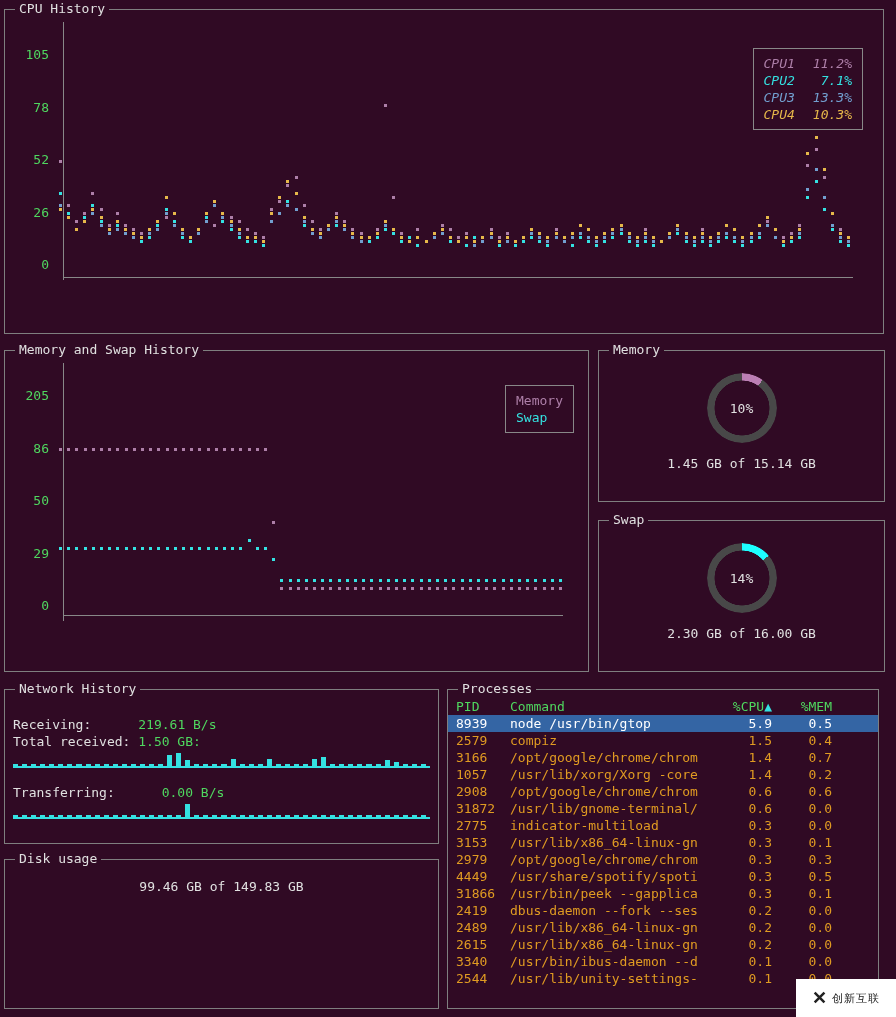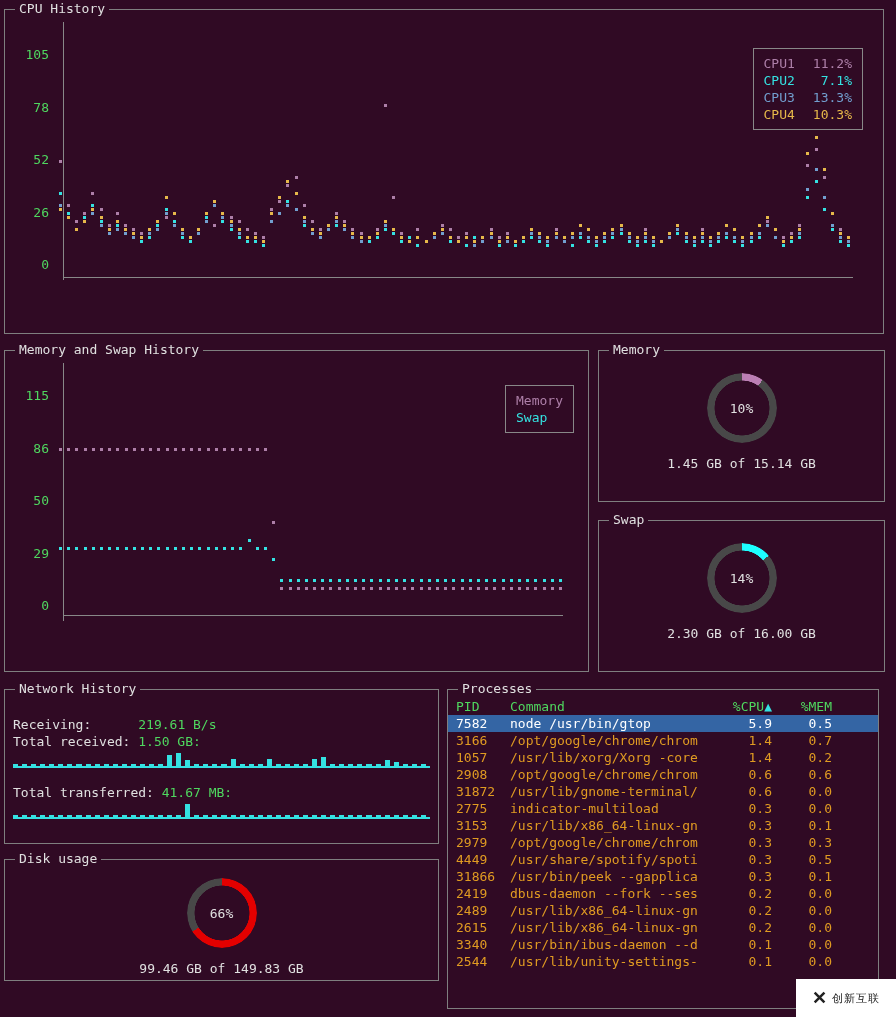--- a/index.html
+++ b/index.html
@@ -30,21 +30,21 @@
 
   
   #cpu-panel { left: 4px; top: 9px; width: 880px; height: 325px; }
   #cpu-chart { position: absolute; left: 54px; top: 44px; width: 788px; height: 228px; }
   .y-axis { position: absolute; left: 0; width: 50px; text-align: right; color: #4fd75f; }
   .y-axis div { position: absolute; right: 6px; }
   .axis-line-v { position: absolute; border-left: 1px solid #888; }
   .axis-line-h { position: absolute; border-bottom: 1px solid #888; }
 
   .legend-box { position: absolute; border: 1px solid #888; padding: 6px 10px; font-size: 13px; line-height: 17px; }
-  .legend-row { display: flex; justify-content: space-between; gap: 18px; }
+  .legend-row { display: flex; justify-content: space-between; gap: 18px; font-style: italic; }
 
   .cpu1 { color: #ad7fa8; }
   .cpu2 { color: #34e2e2; }
   .cpu3 { color: #729fcf; }
   .cpu4 { color: #e6b84a; }
 
   
   #memswap-panel { left: 4px; top: 350px; width: 585px; height: 322px; }
   #memswap-chart { position: absolute; left: 54px; top: 44px; width: 500px; height: 228px; }
 
@@ -75,21 +75,21 @@
   .net-label { color: #e0e0e0; }
   .bar-row {
     height: 15px; margin-top: 3px; position: relative;
     background: #300a24;
     border-bottom: 2px solid #34e2e2;
     display: flex; align-items: flex-end;
   }
   .bar-row span { display:inline-block; background:#34e2e2; width:8px; margin-right:4px; }
 
   
-  #disk-panel { left: 4px; top: 859px; width: 435px; height: 122px; }
+  #disk-panel { left: 4px; top: 859px; width: 435px; height: 150px; }
 
   
   #proc-panel { left: 447px; top: 689px; width: 432px; height: 320px; }
   .proc-header, .proc-row {
     display: grid;
     grid-template-columns: 54px 210px 60px 60px;
     padding: 0 8px;
     white-space: nowrap;
     overflow: hidden;
   }
@@ -536,21 +536,21 @@
     <div class="legend-row cpu4">
         <span>CPU4</span>
         <span>10.3%</span>
       </div>
   </div>
 </div>
 
 <div id="memswap-panel" class="panel">
   <span class="panel-title">Memory and Swap History</span>
   <div class="y-axis" id="memswap-y" style="top:44px; height:228px;">
-      <div style="top: -8px;">115</div>
+      <div style="top: -8px;">205</div>
       <div style="top: 44.5px;">86</div>
       <div style="top: 97px;">50</div>
       <div style="top: 149.5px;">29</div>
       <div style="top: 202px;">0</div>
     </div>
   <div class="axis-line-v" style="left:58px; top:12px; height:258px;"></div>
   <div class="axis-line-h" style="left:58px; bottom:55px; width:500px;"></div>
   <div id="memswap-chart" class="dots">
       <div class="dot" style="background: rgb(173, 127, 168); left: 0px; top: 52.9565px;"></div>
       <div class="dot" style="background: rgb(173, 127, 168); left: 8.19672px; top: 52.9565px;"></div>
@@ -761,22 +761,23 @@
         <span style="height: 5.57143px;"></span>
         <span style="height: 3.71429px;"></span>
         <span style="height: 2px;"></span>
         <span style="height: 2px;"></span>
         <span style="height: 2px;"></span>
       </div>
   </div>
 
   <div class="net-block" style="top:94px;">
     <div>
-      <span class="net-label">Total transferred:</span>
-      <span style="color:#4fd75f;">41.67 MB:</span>
+      <span class="net-label">Transferring:</span>
+      &nbsp;&nbsp;&nbsp;&nbsp;
+      <span style="color:#4fd75f;">0.00 B/s</span>
     </div>
     <div class="bar-row" id="net-send-bars">
         <span style="height: 2px;"></span>
         <span style="height: 2px;"></span>
         <span style="height: 2px;"></span>
         <span style="height: 2px;"></span>
         <span style="height: 2px;"></span>
         <span style="height: 2px;"></span>
         <span style="height: 2px;"></span>
         <span style="height: 2px;"></span>
@@ -818,43 +819,46 @@
         <span style="height: 2px;"></span>
         <span style="height: 2px;"></span>
         <span style="height: 2px;"></span>
       </div>
   </div>
 </div>
 
 <div id="disk-panel" class="panel">
   <span class="panel-title">Disk usage</span>
   <div class="donut-wrap" style="top:18px;">
-    <div class="donut" style="--fill:#cc0000; --pct:238deg;">
-      <span>66%</span>
-    </div>
     <div class="info-line">99.46 GB of 149.83 GB</div>
   </div>
 </div>
 
 <div id="proc-panel" class="panel">
   <span class="panel-title">Processes</span>
   <div class="proc-header" style="margin-top:8px;">
     <span>PID</span>
     <span>Command</span>
     <span class="col-r">
       <span>%CPU</span><span class="sort-ind">▲</span>
     </span>
     <span class="col-r">%MEM</span>
   </div>
   <div id="proc-body">
       <div class="proc-row selected">
-        <span>7582</span>
+        <span>8939</span>
         <span class="cmd">node /usr/bin/gtop</span>
         <span class="col-r">5.9</span>
         <span class="col-r">0.5</span>
+      </div>
+      <div class="proc-row">
+        <span>2579</span>
+        <span class="cmd">compiz</span>
+        <span class="col-r">1.5</span>
+        <span class="col-r">0.4</span>
       </div>
       <div class="proc-row">
         <span>3166</span>
         <span class="cmd">/opt/google/chrome/chrom</span>
         <span class="col-r">1.4</span>
         <span class="col-r">0.7</span>
       </div>
       <div class="proc-row">
         <span>1057</span>
         <span class="cmd">/usr/lib/xorg/Xorg -core</span>

